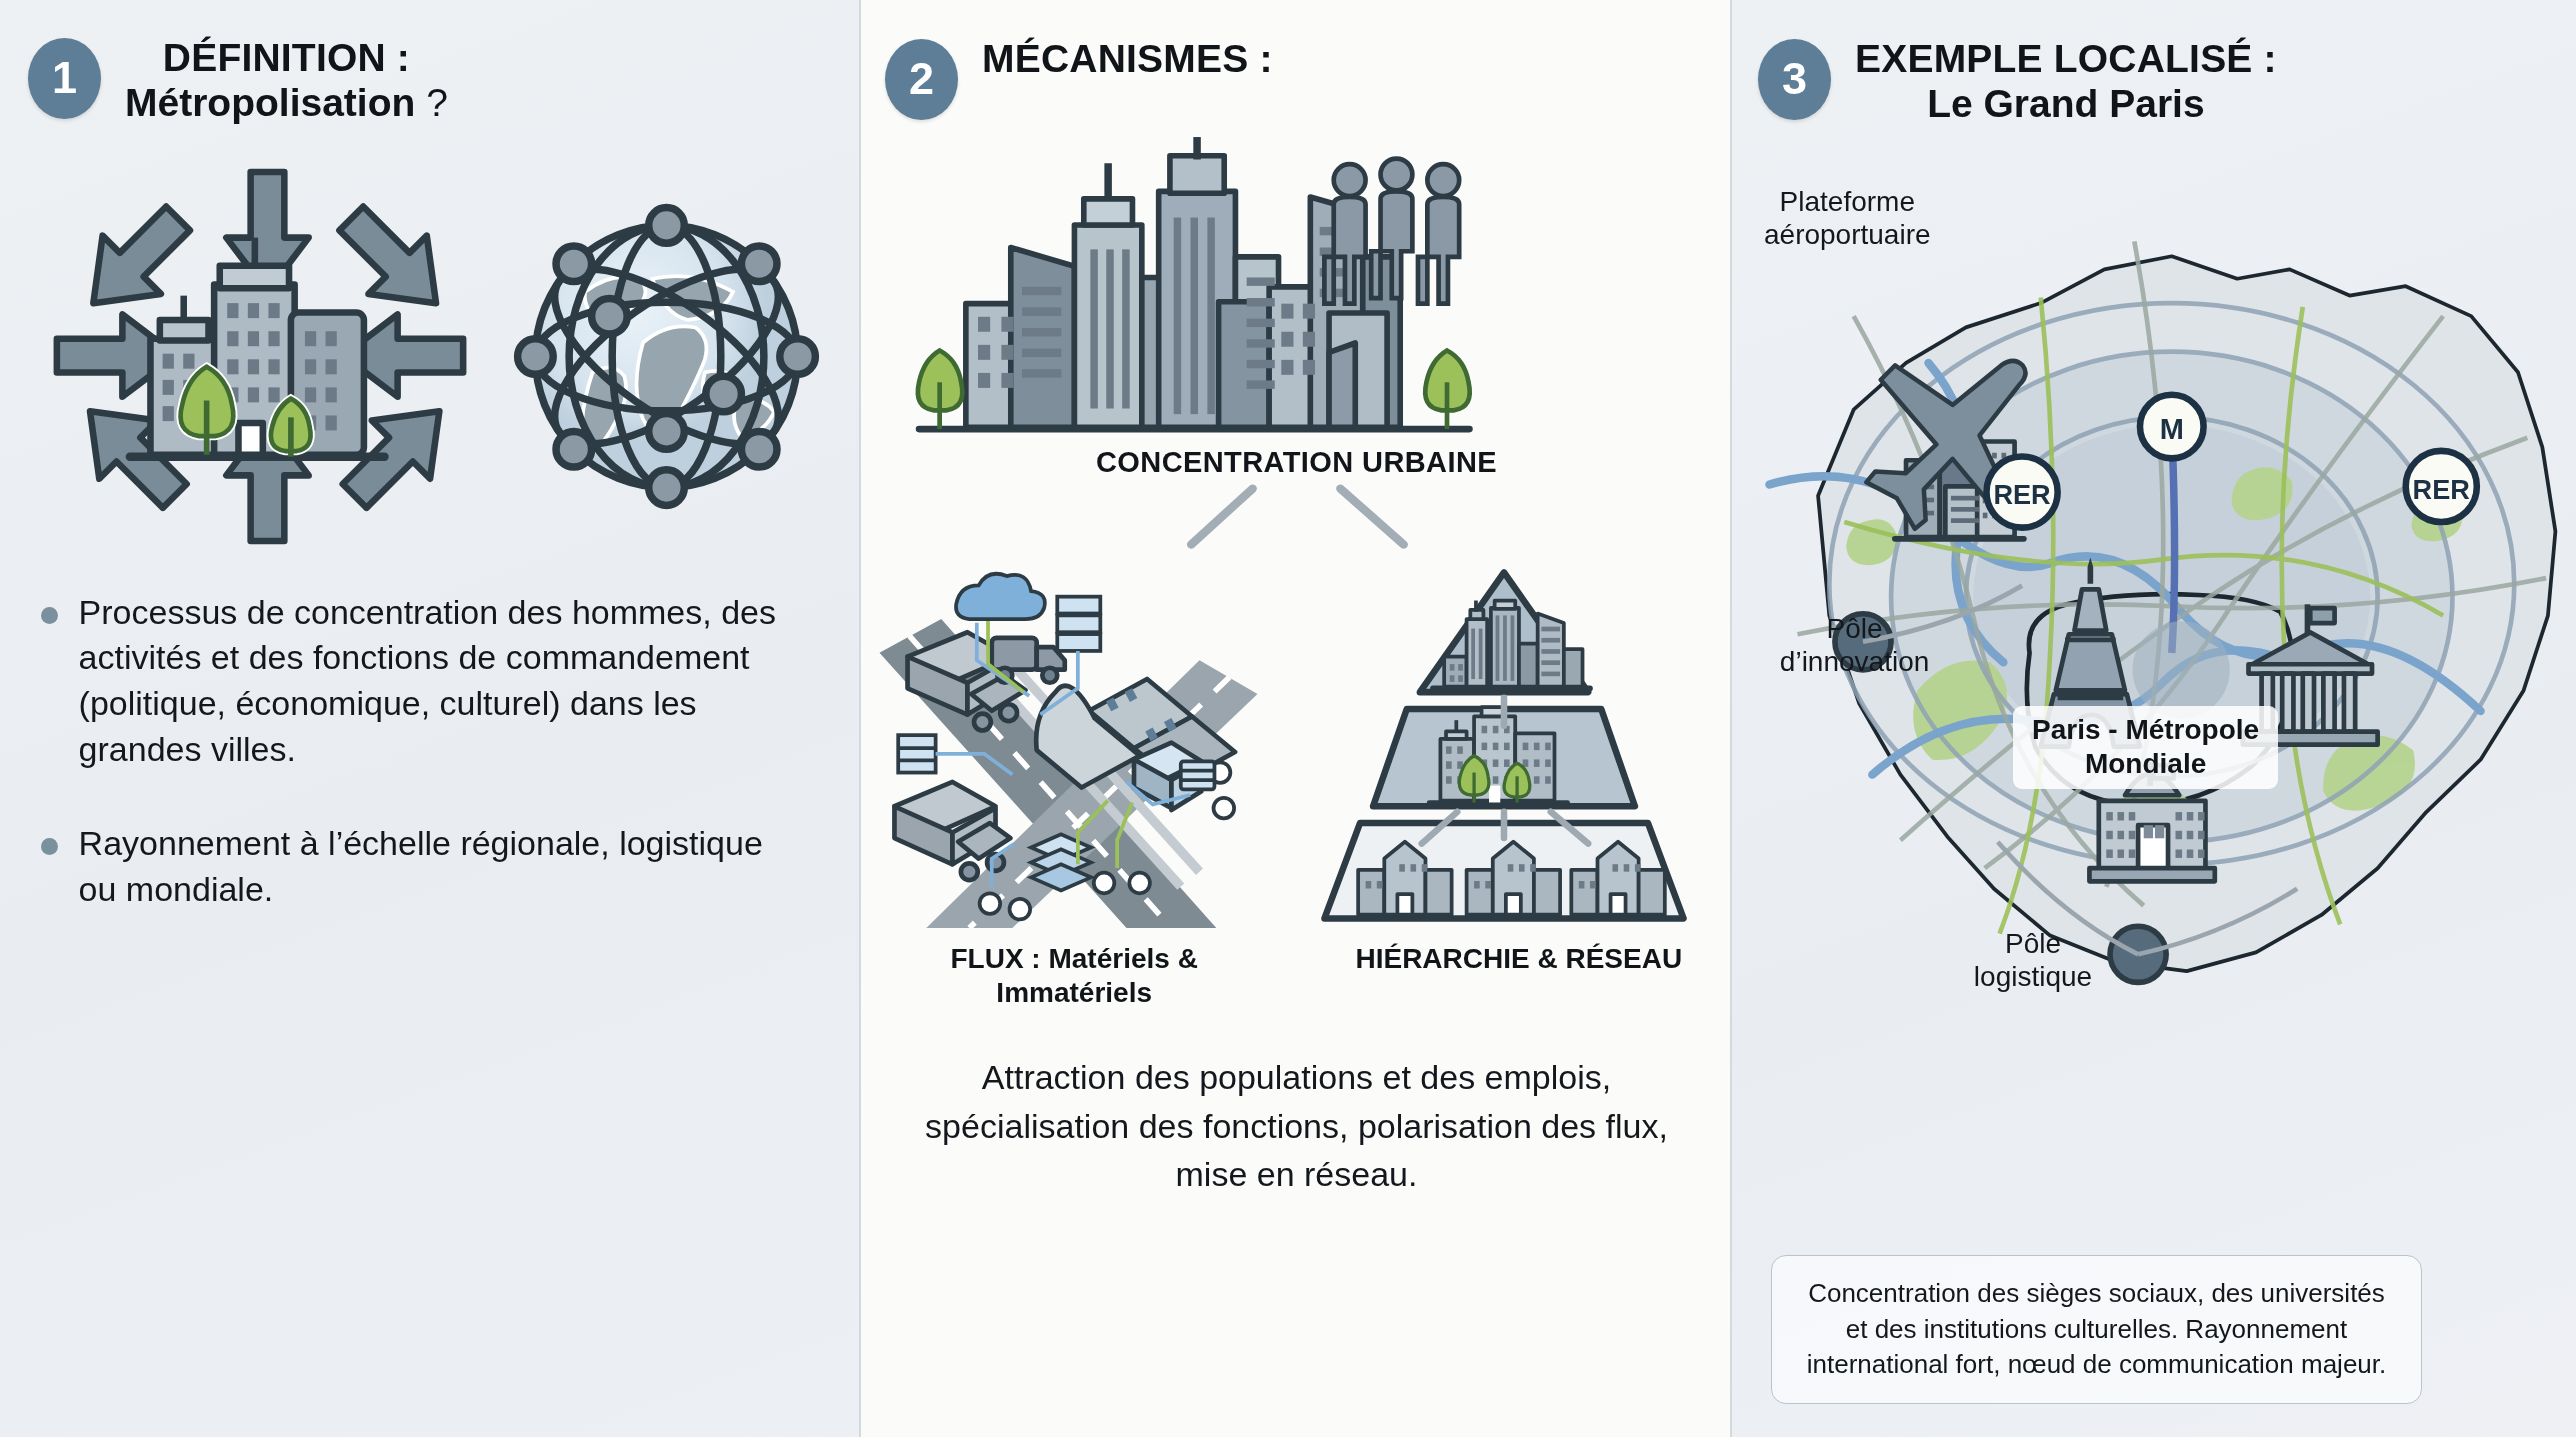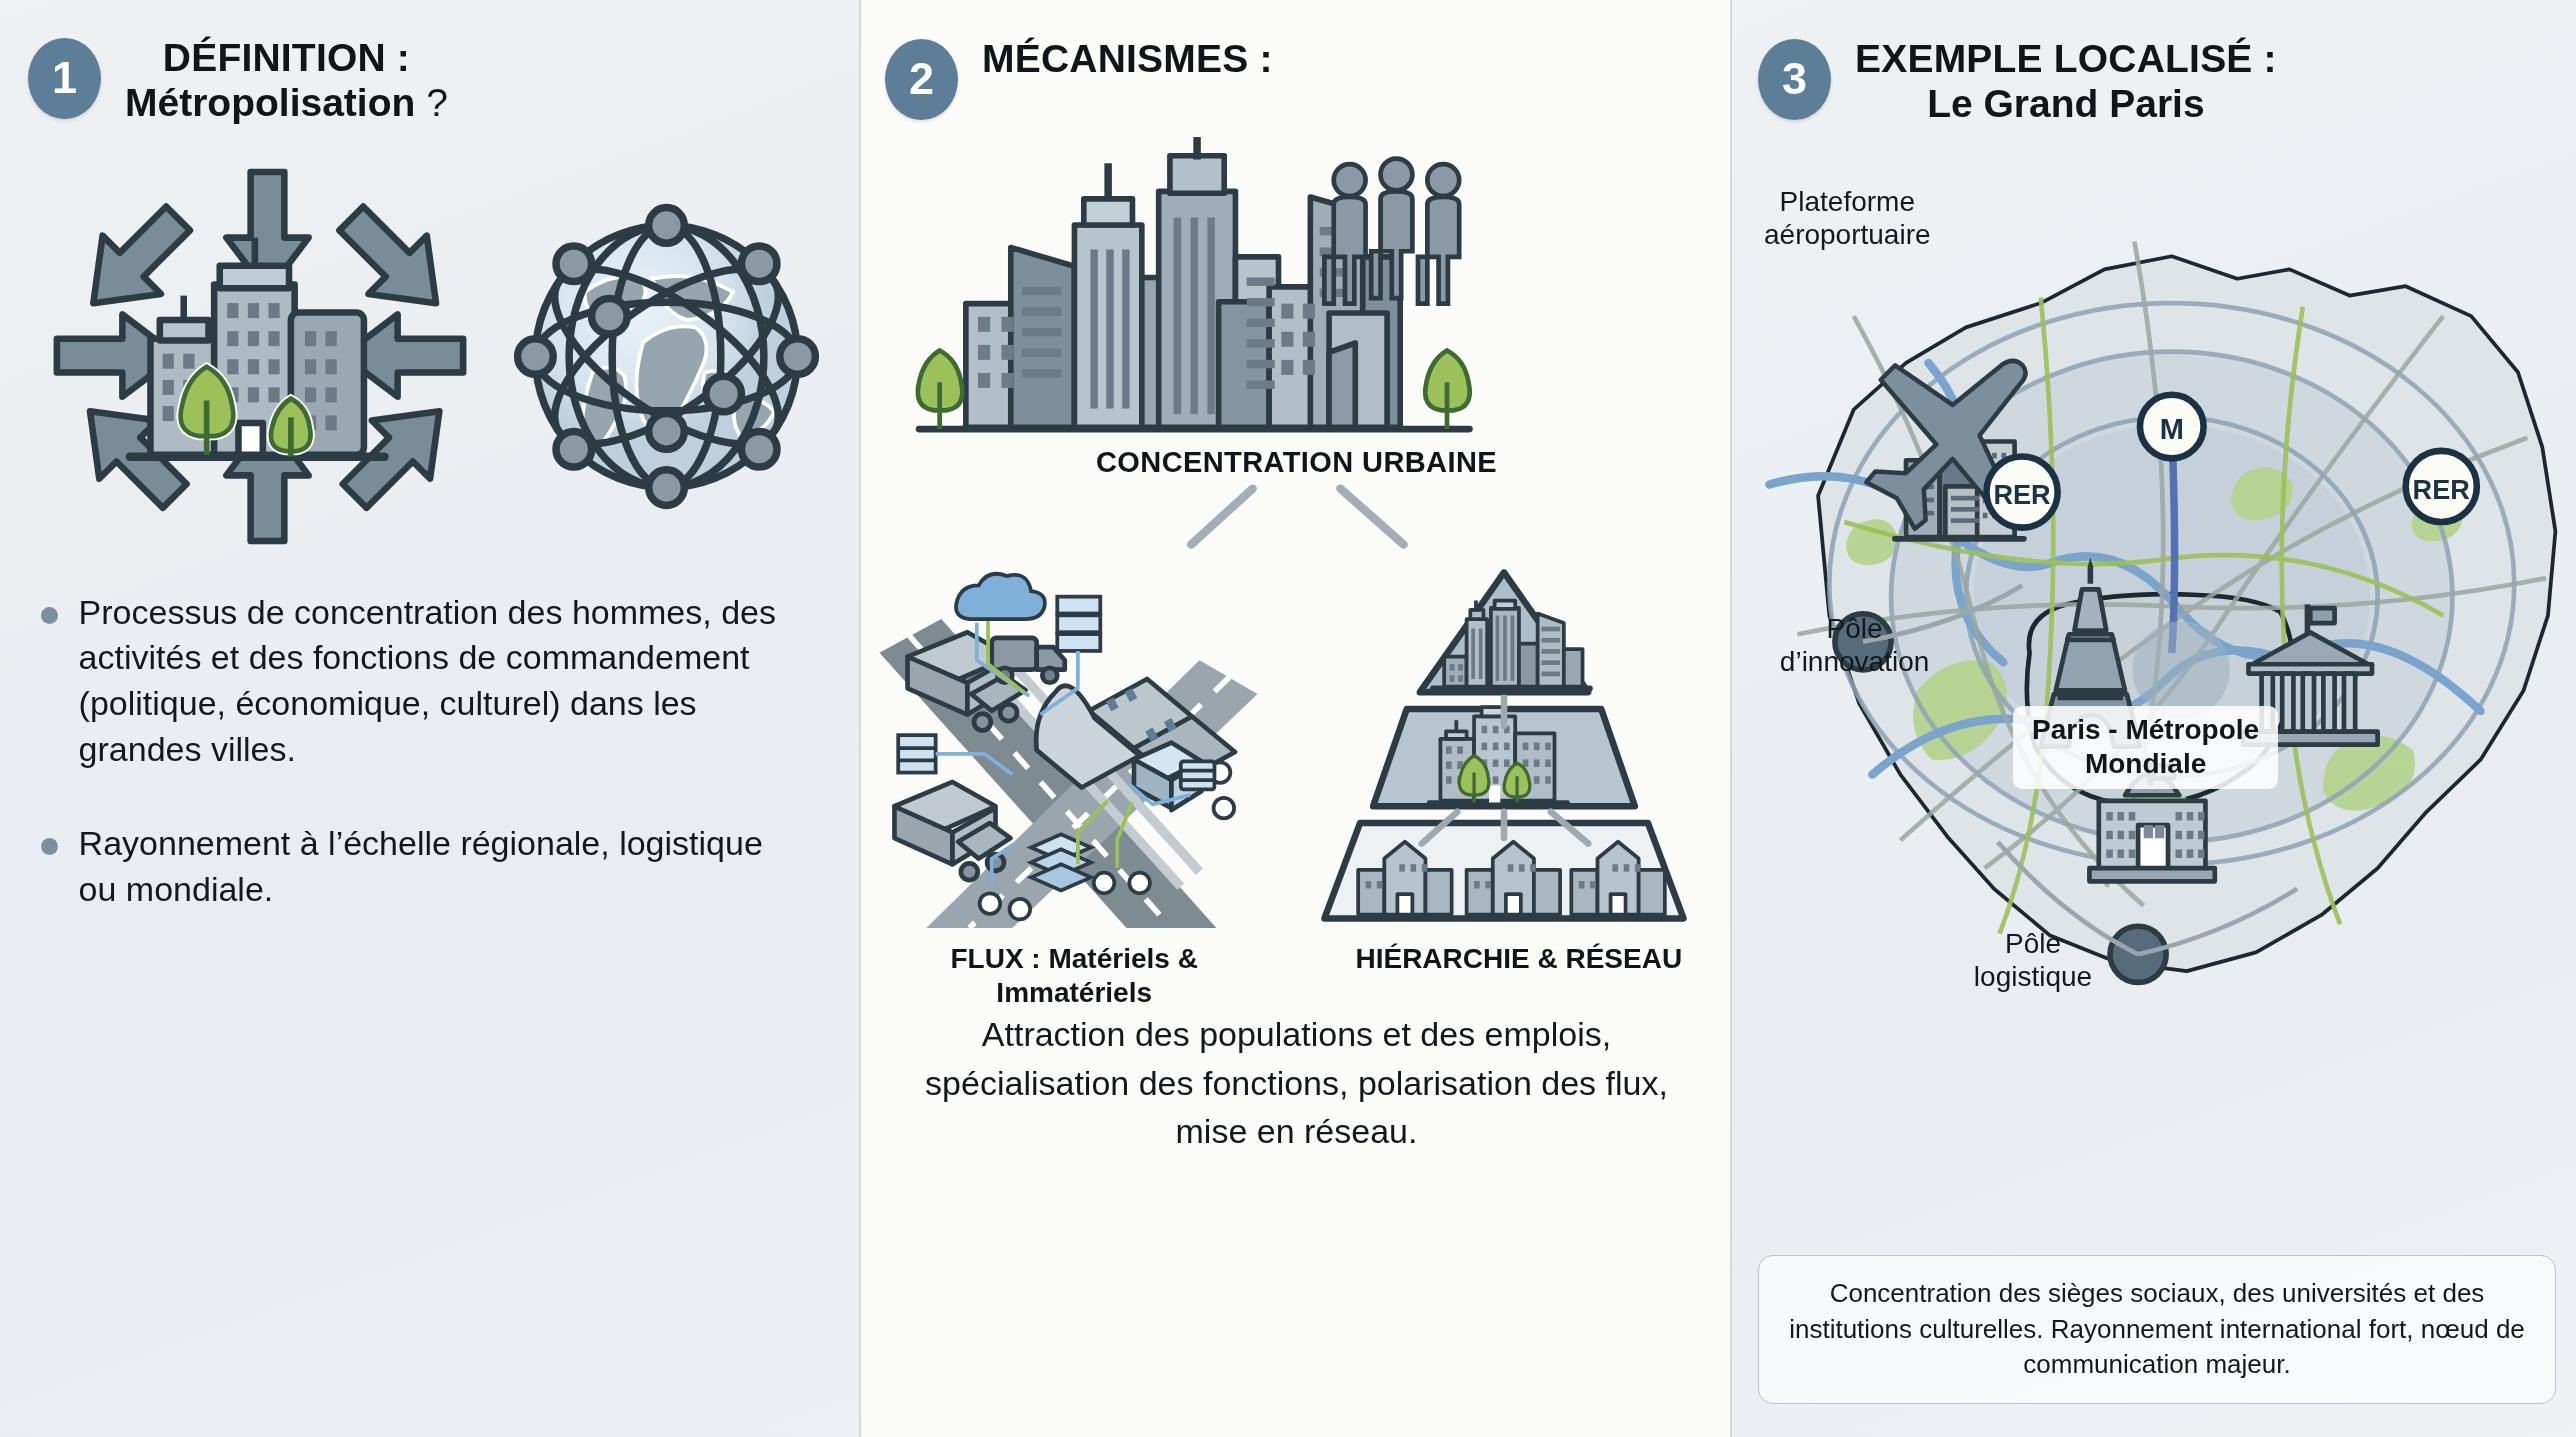--- a/index.html
+++ b/index.html
@@ -71,38 +71,38 @@
     font-size: 29px; font-weight: bold; letter-spacing: 0.4px;
     color: #111418; text-align: center;
   }
   .lower-row {
     display: flex; justify-content: space-between;
     padding: 0 11.2px; margin-top: 9.4px; align-items: flex-start;
   }
   .lower-col { width: 404px; text-align: center; }
   .lower-cap { margin-top: 14px; font-size: 28px; font-weight: bold; line-height: 1.22; color: #111418; }
   .p2-summary {
-    padding: 0 32px;
+    margin-top: 43px; padding: 0 32px;
     font-size: 34px; line-height: 1.42; text-align: center; color: #14181c;
   }
 
   
   .map-wrap { position: relative; width: 844px; height: 936px; margin-top: 1.9px; }
   .map-label {
     position: absolute; font-size: 28px; line-height: 1.2; color: #14181c;
     text-align: center; white-space: pre-line;
   }
   .city-badge {
     position: absolute; background: rgba(255,255,255,.86);
     border-radius: 9px; padding: 7.5px 19px;
     font-size: 28px; font-weight: bold; line-height: 1.22;
     color: #111418; text-align: center; white-space: pre-line;
   }
   .note-box {
-    position: absolute; left: 26px; bottom: 34px; width: 798px;
+    position: absolute; left: 39px; bottom: 34px; width: 651px;
     border: 1.9px solid #b9c4cd; border-radius: 15px;
     background: rgba(250,251,252,.78);
     padding: 20.6px 24px;
     font-size: 26px; line-height: 1.36; text-align: center; color: #14181c;
   }
   svg { display: block; }
 </style>
 </head>
 <body>
 

